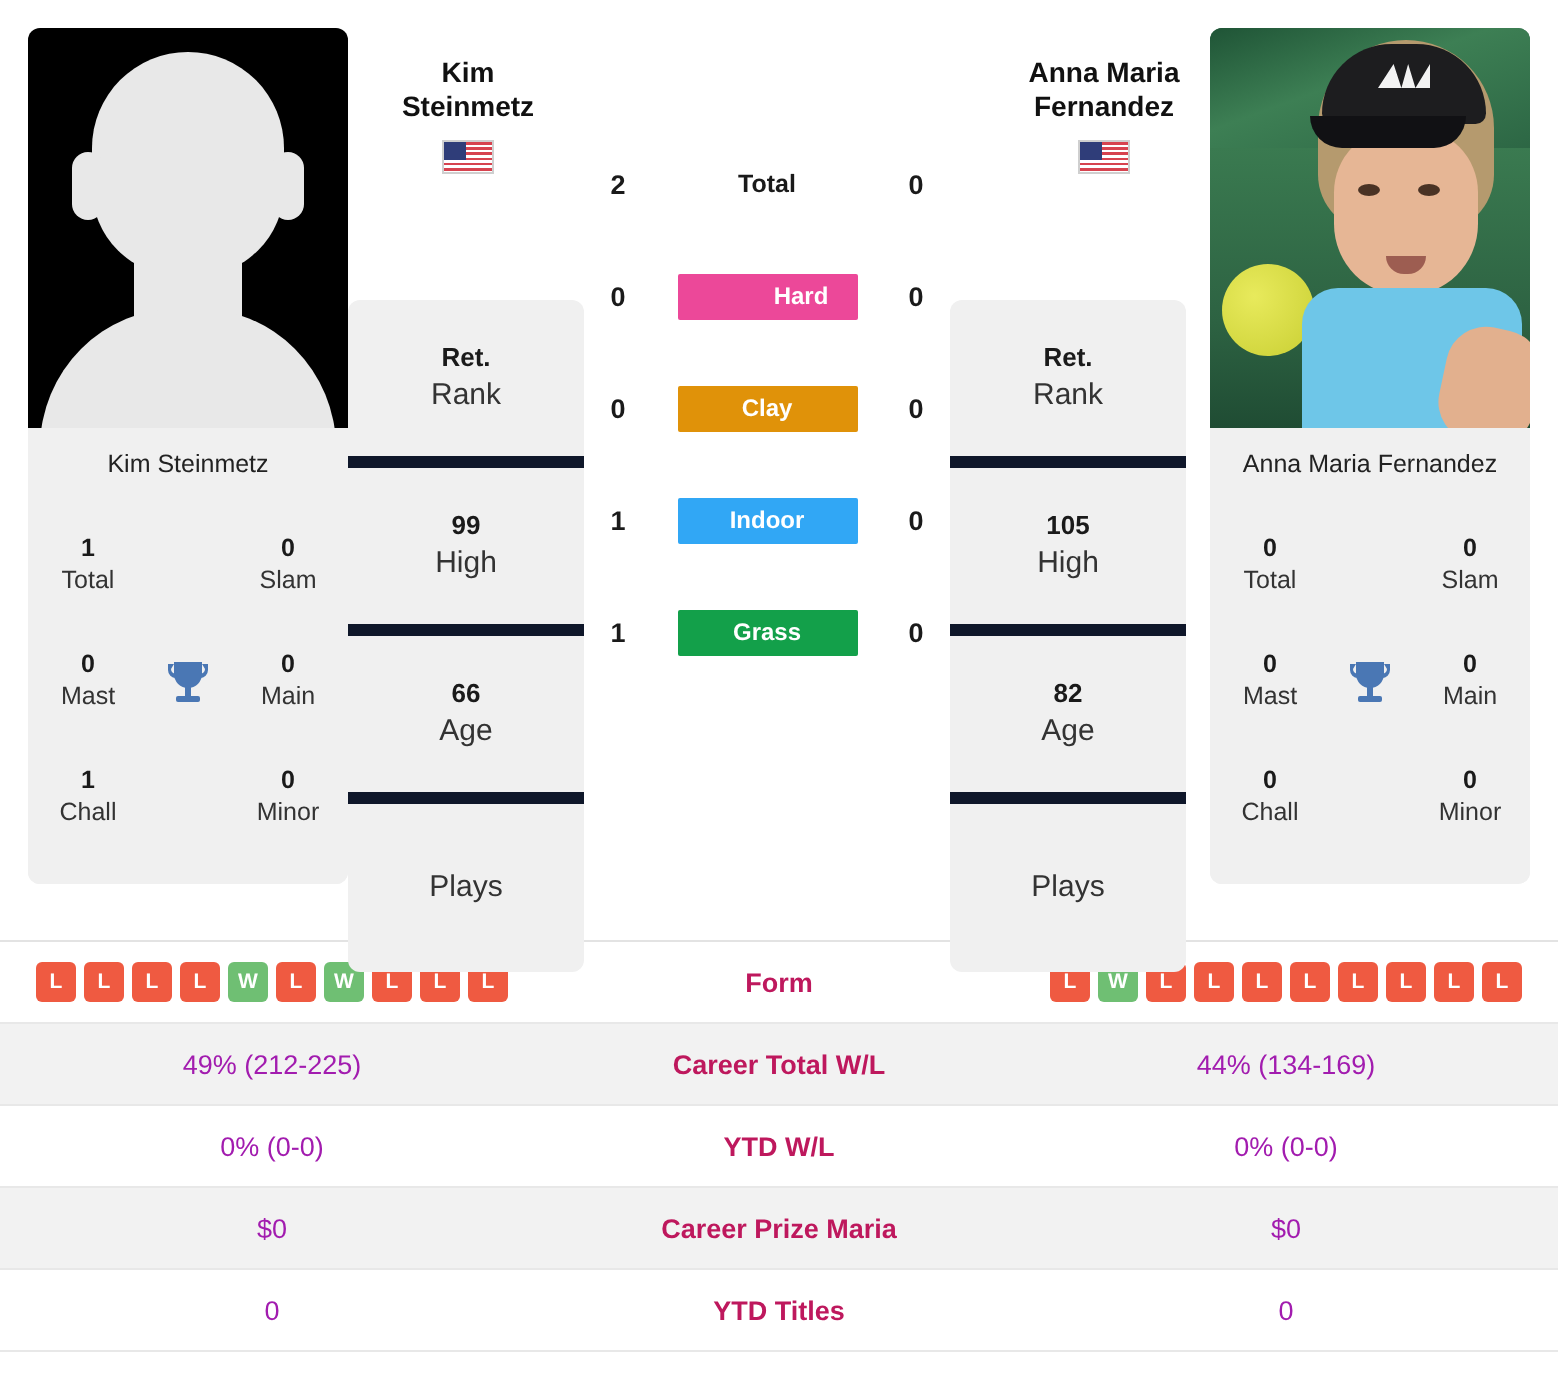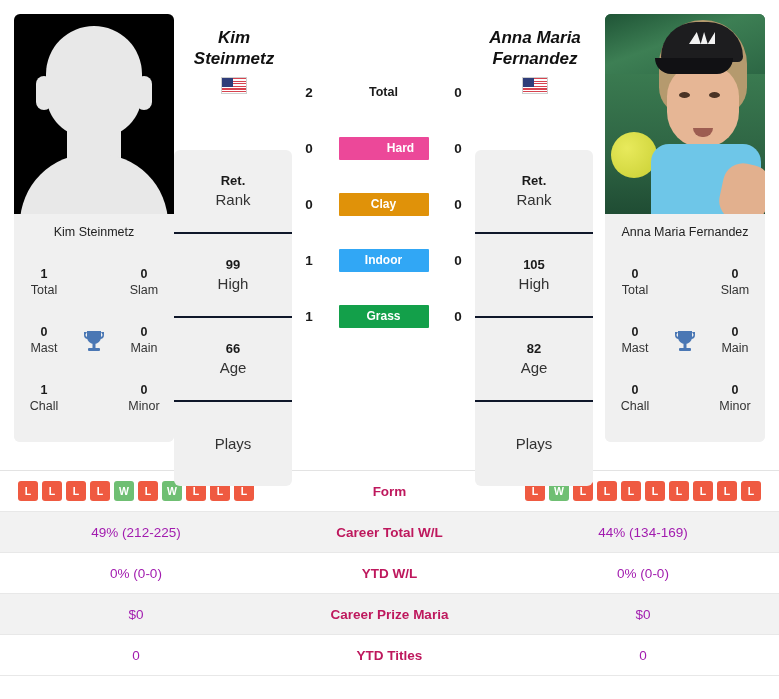--- a/index.html
+++ b/index.html
@@ -162,21 +162,21 @@
     margin-left: 18px;
     margin-top: 136px;
     background: #f0f0f0;
     border-radius: 6px;
     overflow: hidden;
   }
   .rank-cell {
     height: 84px;
     display: flex; flex-direction: column;
     align-items: center; justify-content: center;
-    border-bottom: 2px solid #0f172a;
+    border-bottom: 6px solid #0f172a;
     line-height: 1.3;
   }
   .rank-cell:last-child { border-bottom: none; }
   .rank-num { font-size: 13px; font-weight: bold; color: #1a1a1a; }
   .rank-lbl { font-size: 15px; color: #333; }
 
   
   .center-col {
     flex: 1;
     display: flex;
@@ -215,25 +215,24 @@
     color: #1a1a1a;
   }
 
   
   .name-header {
     position: absolute;
     width: 120px;
     text-align: center;
   }
   .name-header .nm {
-    font-size: 17px;
+    font-size: 14px;
     font-weight: bold;
     color: #111;
     line-height: 1.22;
-    font-style: italic;
   }
   .flag {
     display: inline-block;
     width: 26px; height: 17px;
     margin-top: 8px;
     position: relative;
     overflow: hidden;
     border: 1px solid #cfcfcf;
     background: repeating-linear-gradient(
       to bottom,
@@ -407,21 +406,21 @@
     <div class="surface-row">
       <div class="score-left">1</div>
       <div class="badge-wrap">
         <div class="surface-badge" style="background:#13a04a;">Grass</div>
       </div>
       <div class="score-right">0</div>
     </div>
   </div>
 
   <div style="position:relative;">
-    <div class="name-header" style="left:0; top:14px;">
+    <div class="name-header" style="left:17px; top:14px;">
       <div class="nm">Anna Maria</div>
       <div class="nm">Fernandez</div>
       <span class="flag"></span>
     </div>
     <div class="rank-panel" style="margin-left:0;">
       <div class="rank-cell">
         <span class="rank-num">Ret.</span>
         <span class="rank-lbl">Rank</span>
       </div>
       <div class="rank-cell">

